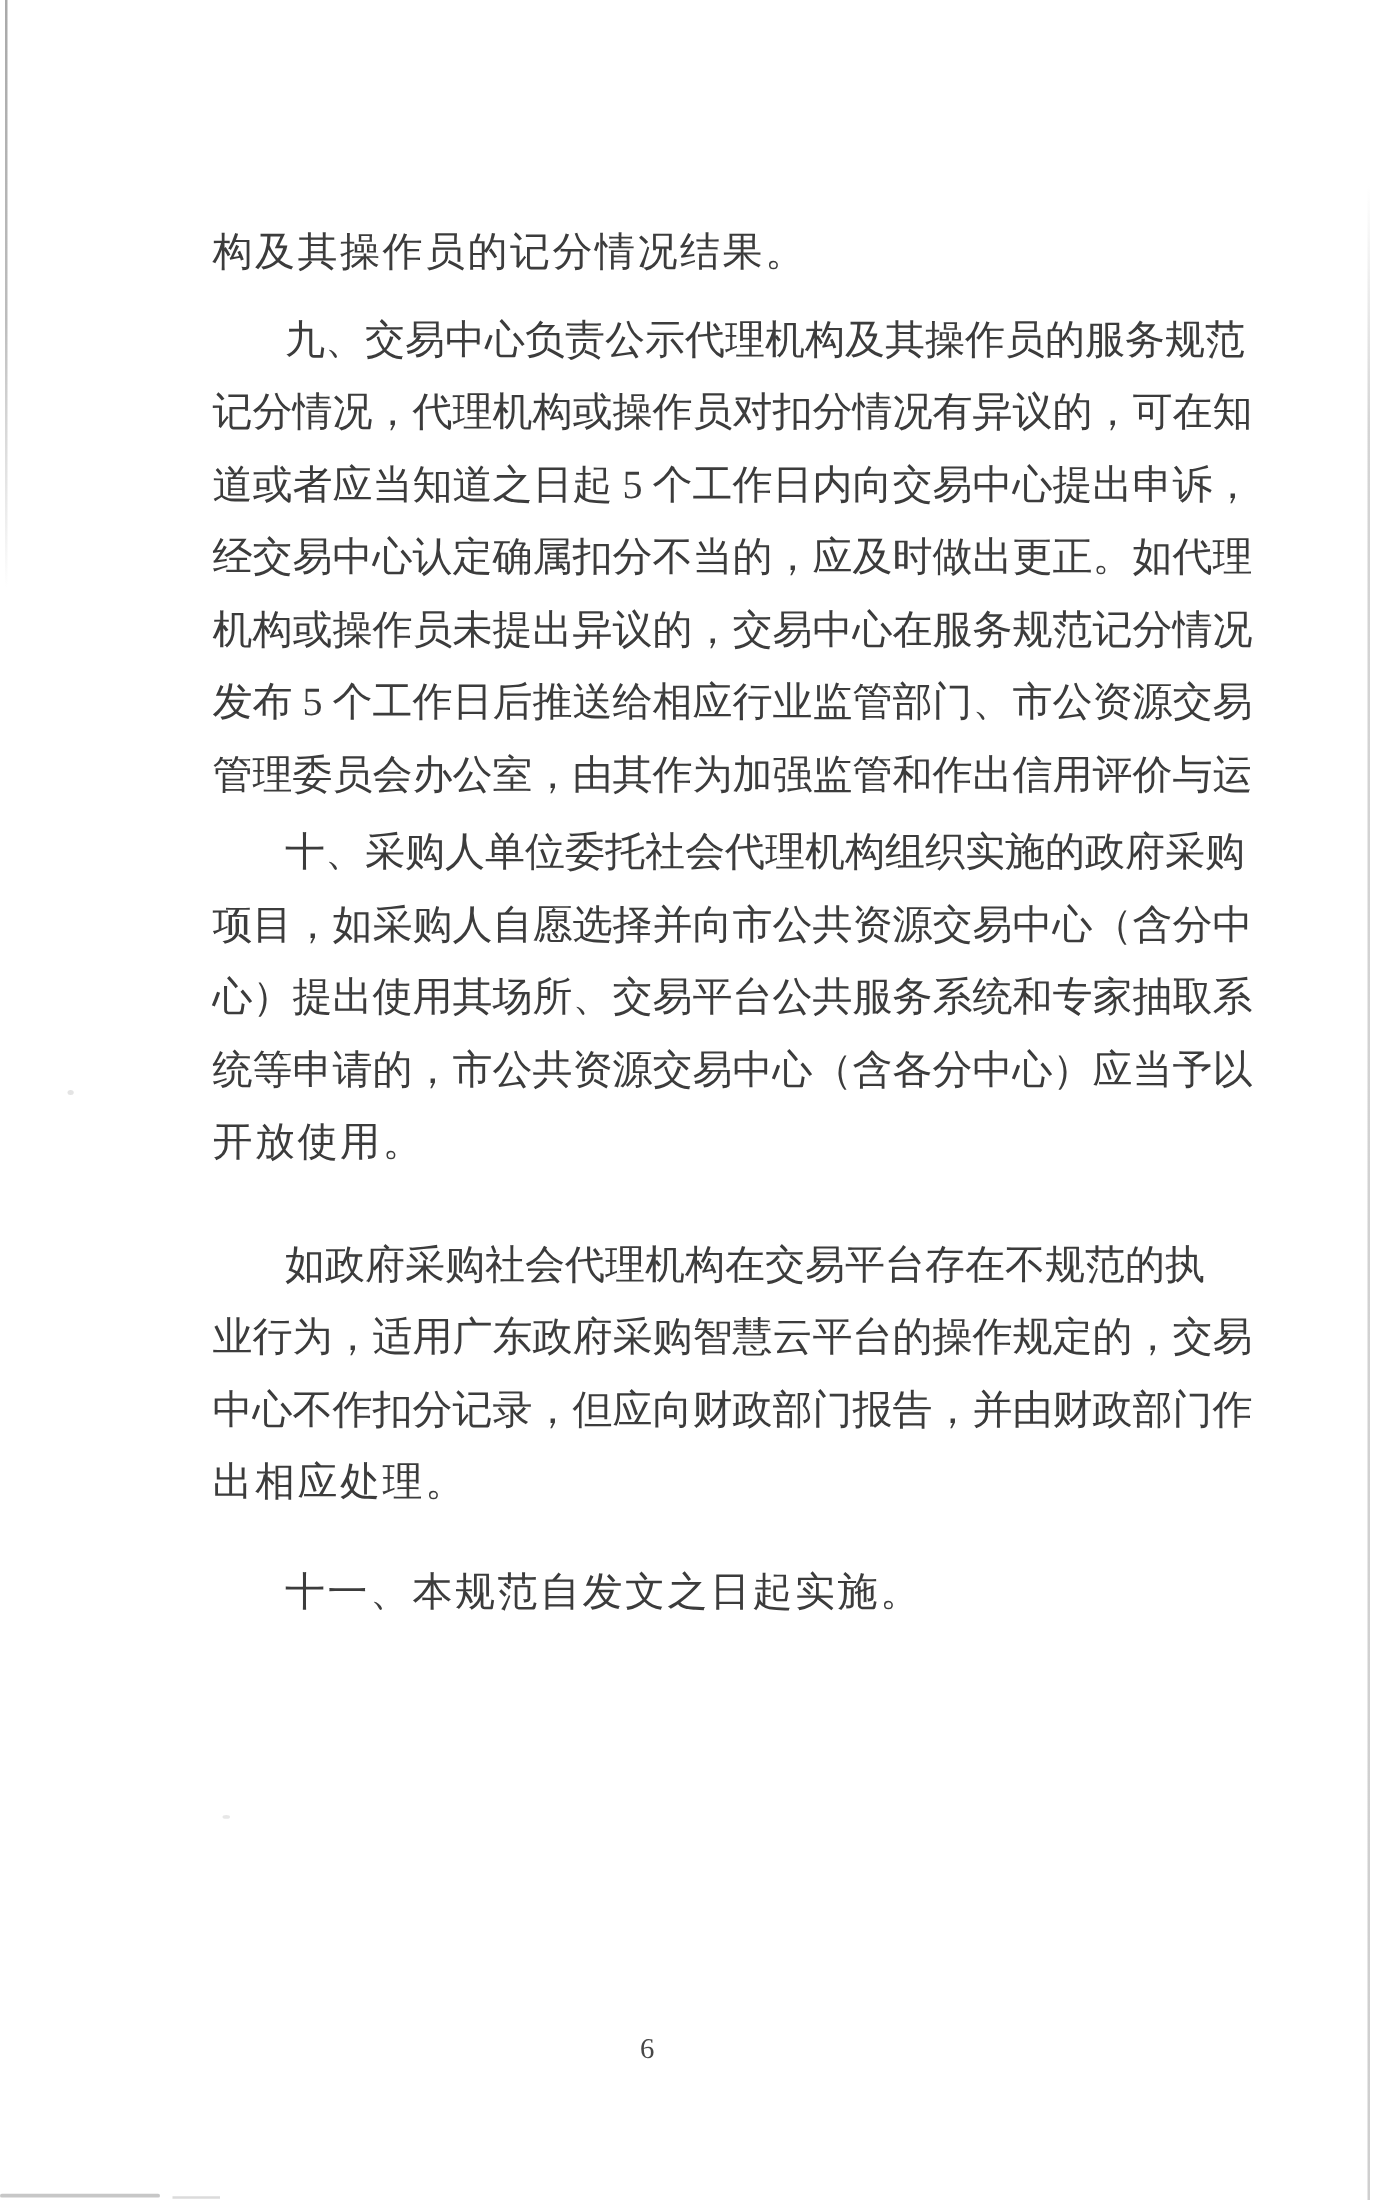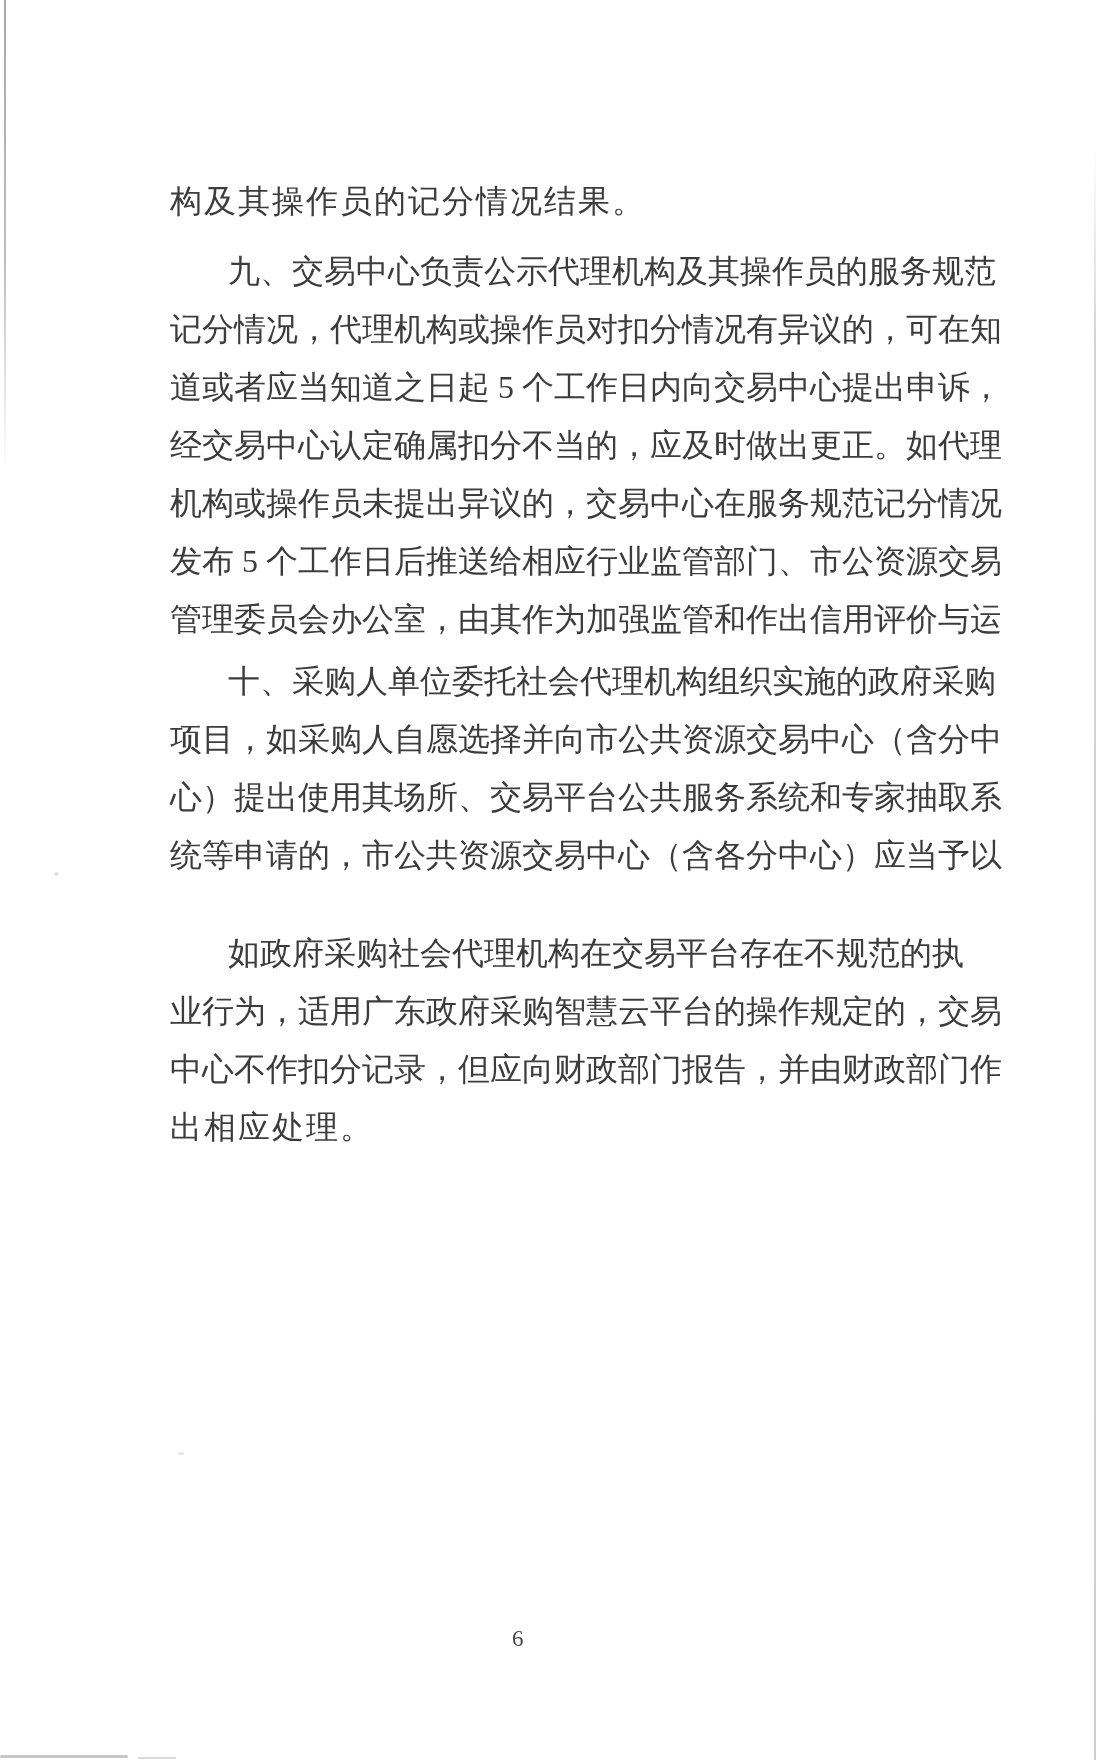--- a/index.html
+++ b/index.html
@@ -389,20 +389,21 @@
           <span class="ch">各</span>
           <span class="ch">分</span>
           <span class="ch">中</span>
           <span class="ch">心</span>
           <span class="ch">）</span>
           <span class="ch">应</span>
           <span class="ch">当</span>
           <span class="ch">予</span>
           <span class="ch">以</span>
         </div>
+        <div class="line plain">开放使用。</div>
       </div>
       <div class="para para-3">
         <div class="line flex indent">
           <span class="ch">如</span>
           <span class="ch">政</span>
           <span class="ch">府</span>
           <span class="ch">采</span>
           <span class="ch">购</span>
           <span class="ch">社</span>
           <span class="ch">会</span>
@@ -474,20 +475,23 @@
           <span class="ch">并</span>
           <span class="ch">由</span>
           <span class="ch">财</span>
           <span class="ch">政</span>
           <span class="ch">部</span>
           <span class="ch">门</span>
           <span class="ch">作</span>
         </div>
         <div class="line plain">出相应处理。</div>
       </div>
+      <div class="para para-4">
+        <div class="line plain indent">十一、本规范自发文之日起实施。</div>
+      </div>
     </div>
 
   <div class="page-number">6</div>
 
   <div class="edge-left"></div>
   <div class="edge-right"></div>
   <div class="streak-bottom"></div>
   <div class="streak-bottom2"></div>
   <div class="speck-1"></div>
   <div class="speck-2"></div>

